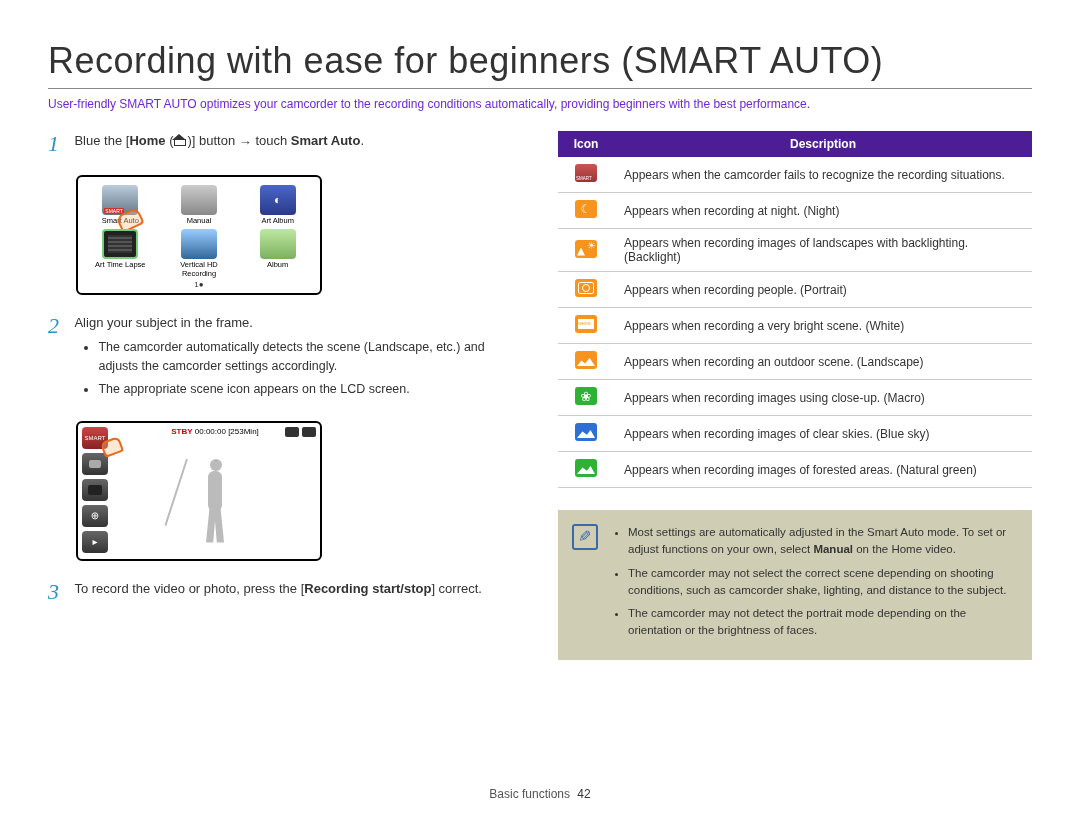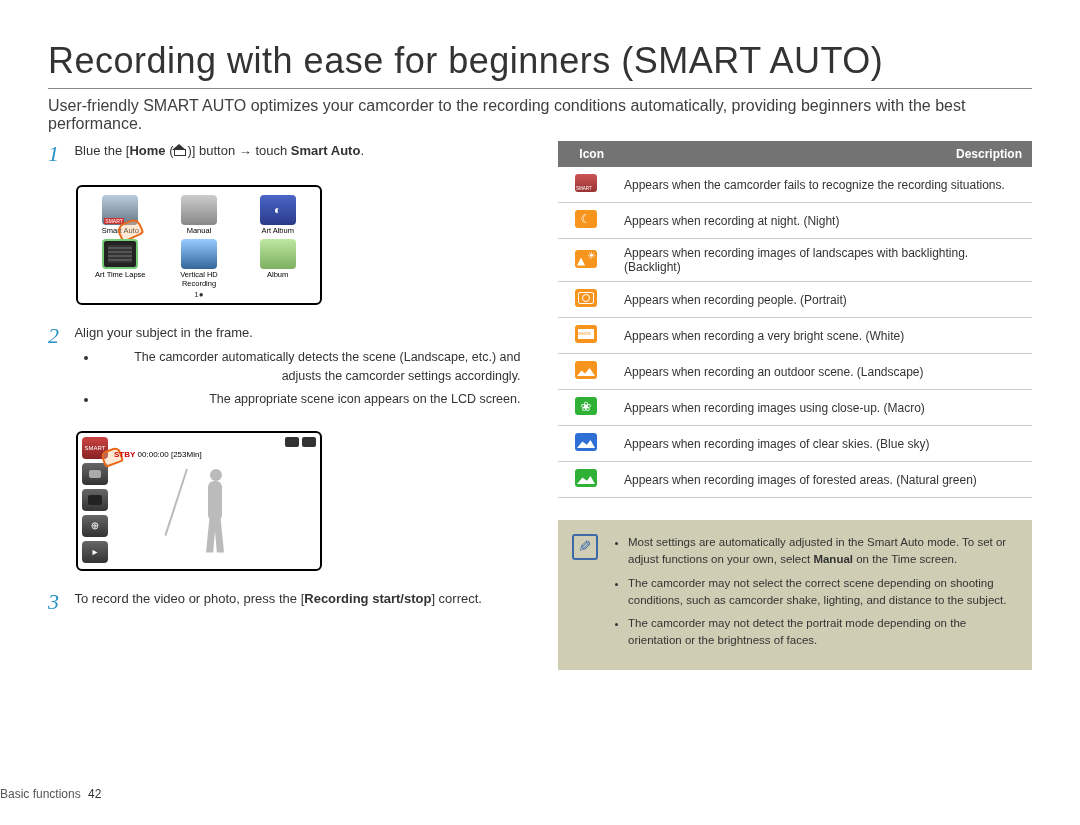--- a/index.html
+++ b/index.html
@@ -15,23 +15,23 @@
   .page-title {
     font-size: 36px;
     font-weight: 300;
     color: #333;
     border-bottom: 1px solid #888;
     padding-bottom: 6px;
     margin-bottom: 8px;
     letter-spacing: 0.5px;
   }
   .intro {
-    font-size: 16px;
-    color: #404040;
-    margin-bottom: 8px;
+    font-size: 12px;
+    color: #6d28d9;
+    margin-bottom: 20px;
   }
   .columns {
     display: flex;
     gap: 36px;
   }
   .col-left { flex: 1; }
   .col-right { flex: 1; }
 
   .step {
     margin-bottom: 18px;
@@ -53,21 +53,21 @@
     vertical-align: top;
     line-height: 1.5;
   }
   .step-body .arrow { font-weight: bold; }
   .step-body .bold { font-weight: bold; }
   .sub-bullets {
     margin: 6px 0 0 12px;
     font-size: 12.5px;
     line-height: 1.5;
   }
-  .sub-bullets li { margin-bottom: 4px; list-style: disc; margin-left: 12px; text-align: right;}
+  .sub-bullets li { margin-bottom: 4px; list-style: disc; margin-left: 12px;}
 
   
   .menu-shot {
     width: 246px;
     border: 2px solid #000;
     border-radius: 6px;
     background: #fff;
     margin: 10px 0 18px 28px;
     padding: 8px 6px 4px 6px;
   }
@@ -117,23 +117,23 @@
     width: 246px;
     height: 140px;
     border: 2px solid #000;
     border-radius: 6px;
     background: #fff;
     margin: 10px 0 18px 28px;
     position: relative;
     overflow: hidden;
   }
   .lcd-top {
-    position:absolute; top:17px; left:36px; right:4px;
+    position:absolute; top:4px; left:36px; right:4px;
     font-size: 8px;
-    display:flex; justify-content: flex-start;
+    display:flex; justify-content: center;
   }
   .lcd-top .stby { color: #c00; font-weight: bold; }
   .lcd-top .rest { color: #000; }
   .lcd-sidebar {
     position:absolute; left:4px; top:4px;
     display:flex; flex-direction:column; gap:4px;
   }
   .lcd-btn {
     width:26px;height:22px;background:linear-gradient(#666,#333);
     border-radius:4px; display:flex;align-items:center;justify-content:center;
@@ -177,24 +177,24 @@
   }
   .ri{width:14px;height:10px;background:#333;border-radius:2px;}
 
   
   .icon-table {
     width: 100%;
     border-collapse: collapse;
     font-size: 12px;
   }
   .icon-table thead th {
-    background: #737373;
+    background: #4c1d95;
     color: #fff;
     font-weight: bold;
-    text-align: right;
+    text-align: center;
     padding: 6px 10px;
   }
   .icon-table tbody td {
     border-bottom: 1px solid #ccc;
     padding: 7px 10px;
     vertical-align: middle;
   }
   .icon-table tbody td.icon-cell {
     width: 56px;
     text-align: center;
@@ -255,20 +255,21 @@
   }
   .note-box ul { list-style: disc; padding-left: 14px; }
   .note-box li { margin-bottom: 6px; }
   .note-box .bold { font-weight: bold; }
 
   
   .footer {
     position: absolute;
     bottom: 24px;
     left: 0; right: 0;
+    text-align: center;
     font-size: 12px;
     color: #555;
   }
   .footer .pg { color:#333; margin-left:4px; }
 
   .home-icon {
     display:inline-block;
     width:14px;height:12px;
     position:relative;
     vertical-align:-1px;
@@ -416,21 +417,21 @@
         <tr>
             <td class="icon-cell"><span class="scene-icon si-green"></span></td>
             <td>Appears when recording images of forested areas. (Natural green)</td>
           </tr>
       </tbody>
     </table>
 
     <div class="note-box">
       <div class="note-icon"></div>
       <ul>
-        <li><span>Most settings are automatically adjusted in the Smart Auto mode. To set or adjust functions on your own, select </span><span class="bold">Manual</span><span> on the Time screen.</span></li>
+        <li><span>Most settings are automatically adjusted in the Smart Auto mode. To set or adjust functions on your own, select </span><span class="bold">Manual</span><span> on the Home video.</span></li>
         <li>The camcorder may not select the correct scene depending on shooting conditions, such as camcorder shake, lighting, and distance to the subject.</li>
         <li>The camcorder may not detect the portrait mode depending on the orientation or the brightness of faces.</li>
       </ul>
     </div>
   </div>
 </div>
 
 <div class="footer">
   <span>Basic functions</span>
   <span class="pg">42</span>

